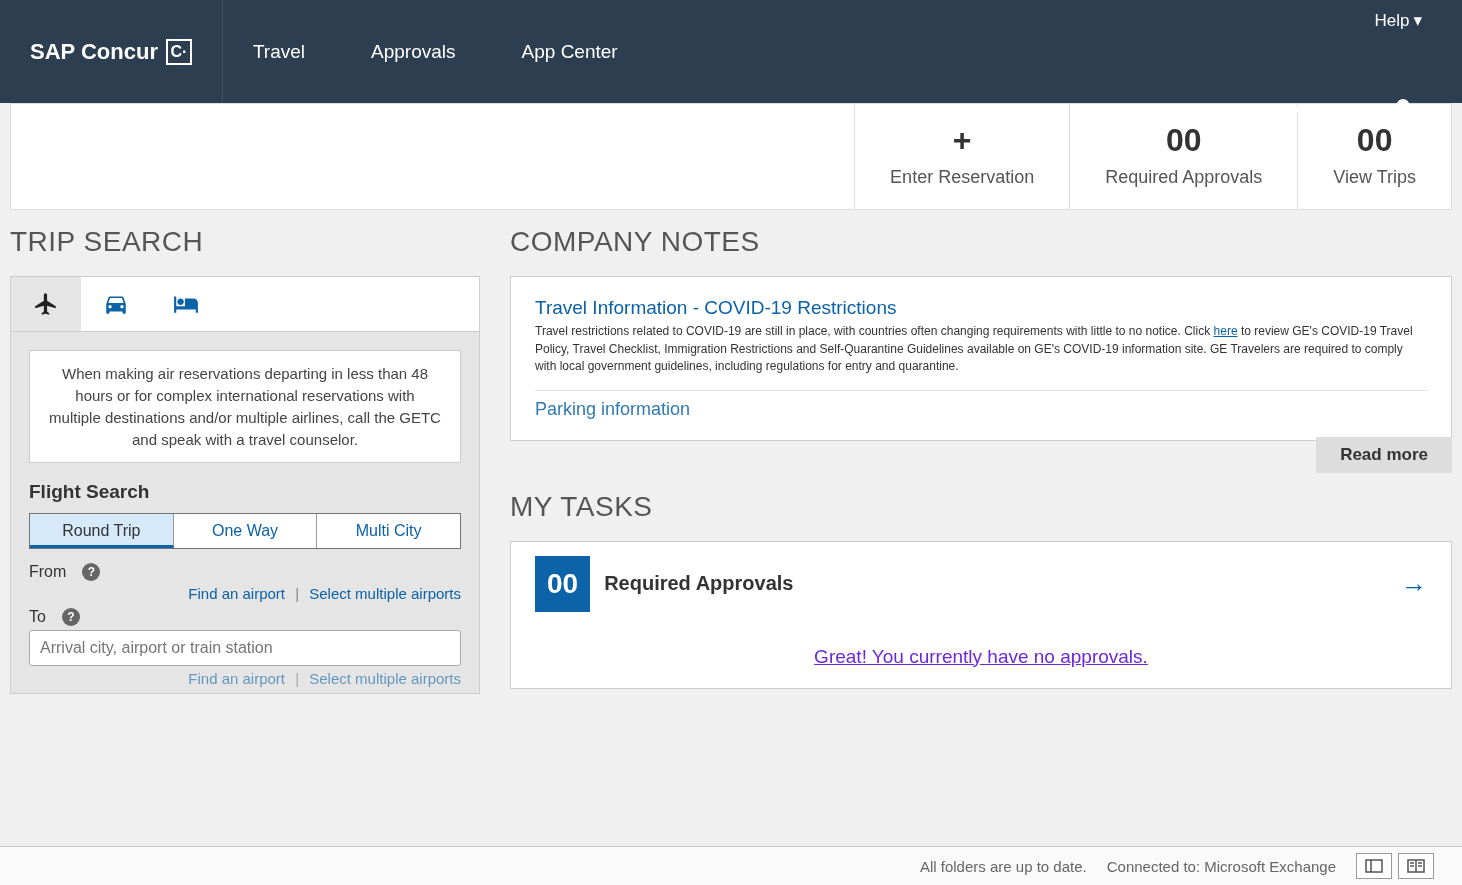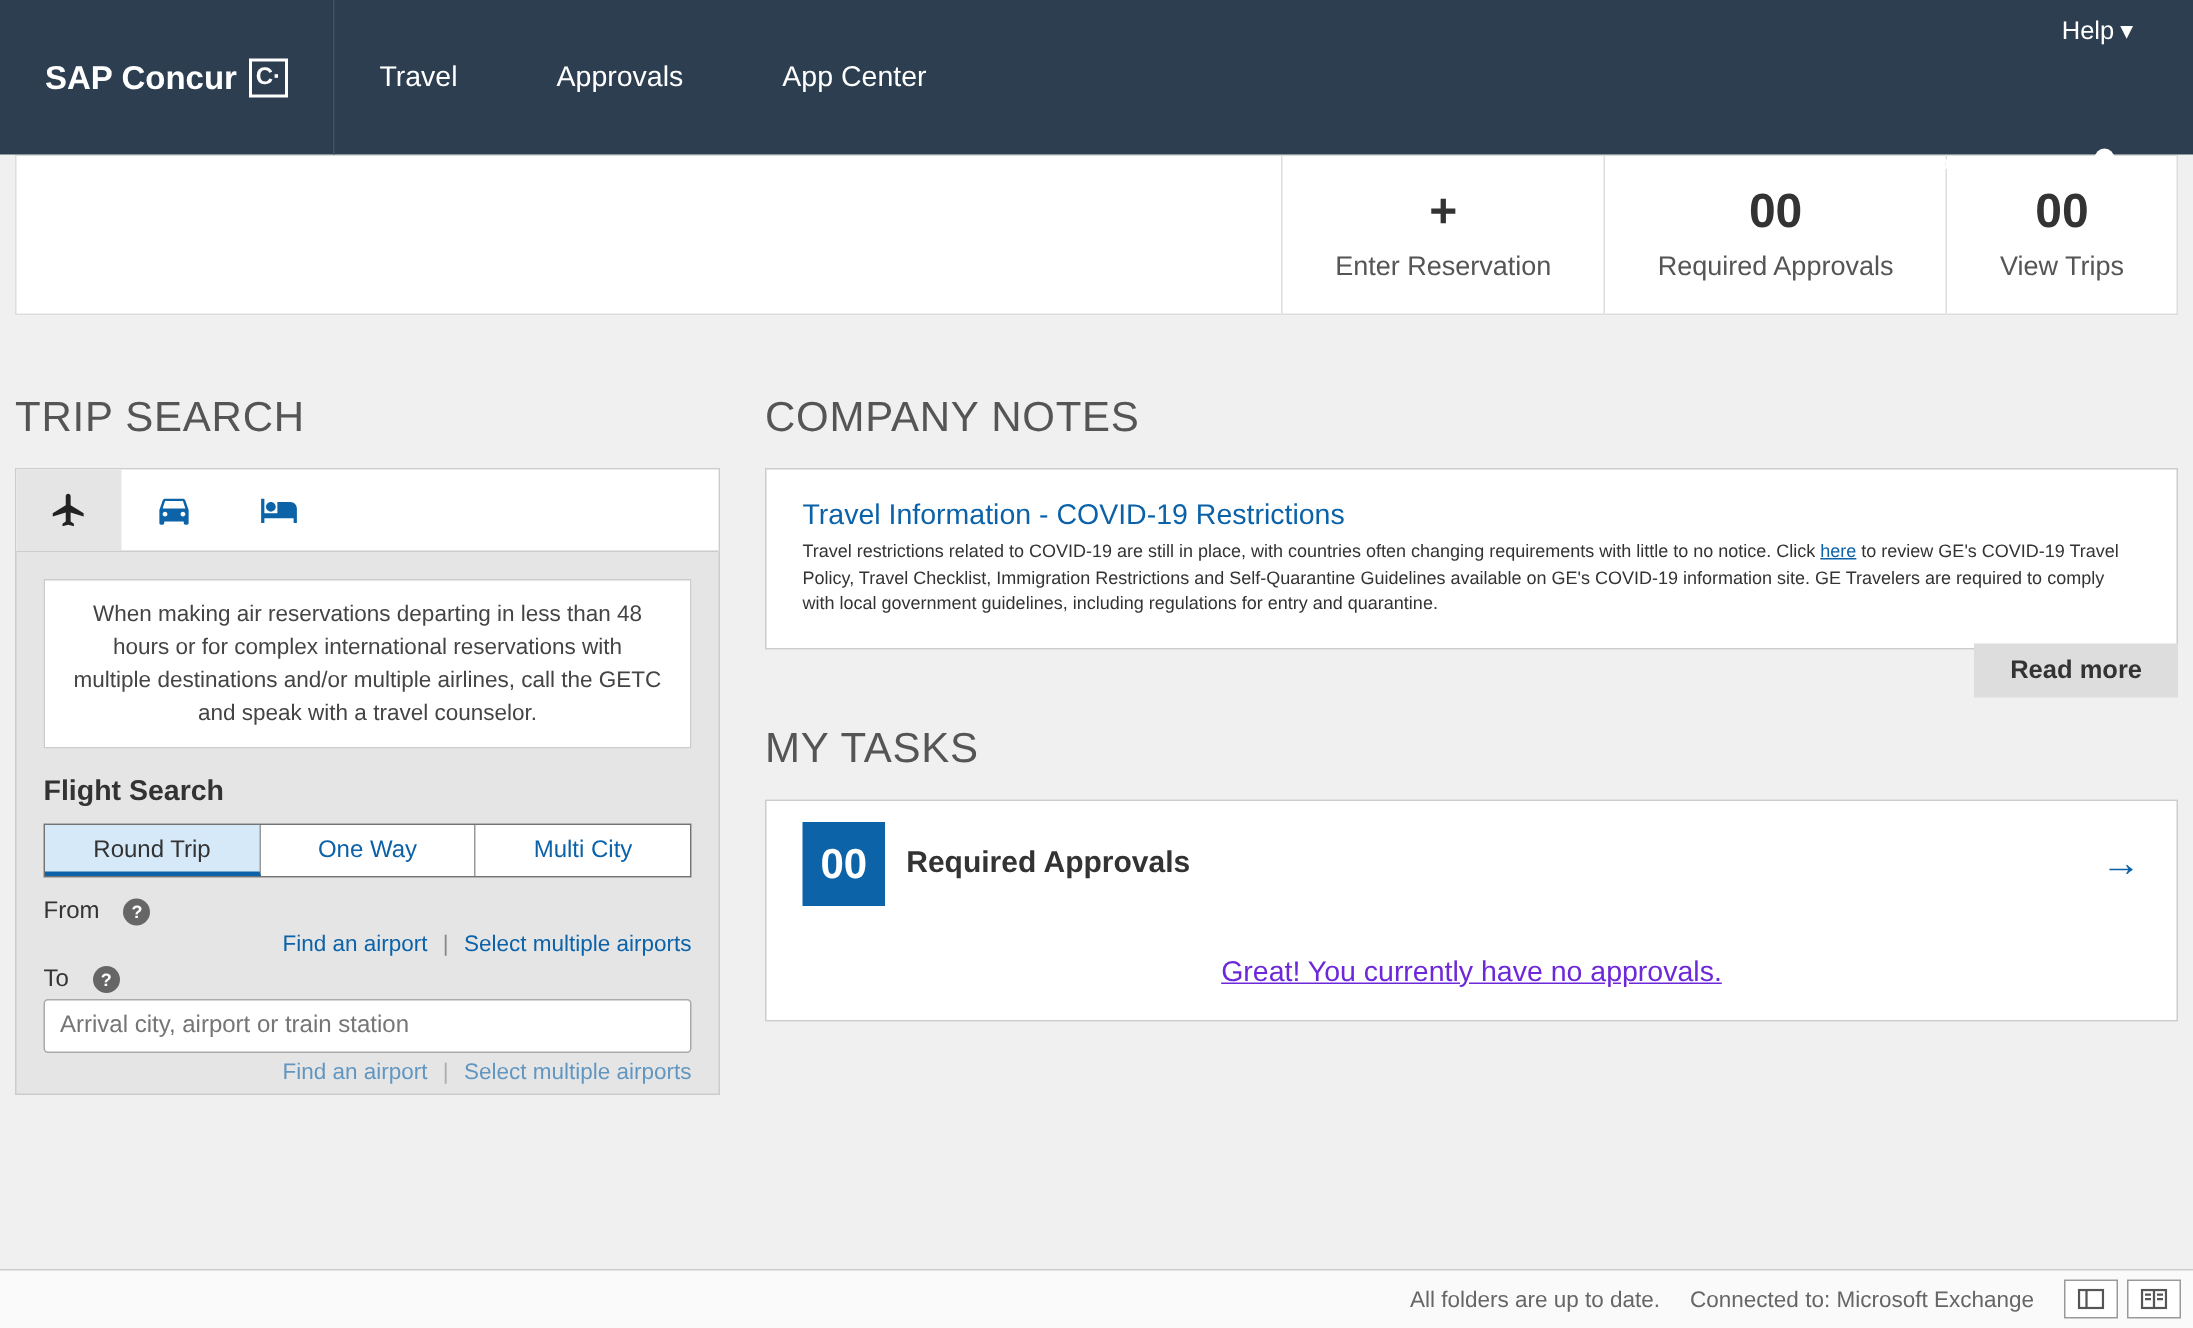--- a/index.html
+++ b/index.html
@@ -14,21 +14,21 @@
     .help-link { color: white; font-size: 17px; padding: 10px 0 18px; display: inline-flex; align-items: center; gap: 4px; cursor: pointer; }
     .profile-area { display: flex; align-items: center; gap: 18px; color: white; font-size: 18px; cursor: pointer; margin-top: 44px; }
     .avatar-icon { width: 38px; height: 38px; }
     
     .quick-actions { background: white; display: flex; justify-content: flex-end; border: 1px solid #ddd; margin: 0 10px; }
     .qa-item { text-align: center; padding: 20px 35px; border-left: 1px solid #ddd; cursor: pointer; }
     .qa-icon { font-size: 32px; font-weight: bold; color: #333; line-height: 1; }
     .qa-num { font-size: 32px; font-weight: bold; color: #333; line-height: 1; font-family: Arial, sans-serif; }
     .qa-label { font-size: 18px; color: #555; margin-top: 10px; line-height: 1.3; }
     
-    .main-content { display: flex; gap: 30px; padding: 36px 10px; margin-top: 16px; }
+    .main-content { display: flex; gap: 30px; padding: 16px 10px; }
     .left-col { width: 470px; flex-shrink: 0; }
     .right-col { flex: 1; }
     
     .section-title { font-size: 28px; color: #555; font-weight: 400; margin-bottom: 18px; letter-spacing: 0.5px; }
     
     .trip-search-box { background: #e5e5e5; border: 1px solid #ccc; }
     .travel-tabs { display: flex; background: white; border-bottom: 1px solid #ccc; }
     .travel-tab { padding: 14px 20px; cursor: pointer; display: flex; align-items: center; justify-content: center; }
     .travel-tab.active { background: #e5e5e5; }
     .travel-tab svg { width: 30px; height: 26px; }
@@ -57,21 +57,21 @@
     .read-more-btn { position: absolute; right: 0; bottom: -32px; background: #ddd; color: #333; font-size: 17px; font-weight: bold; padding: 8px 24px; border: none; cursor: pointer; }
     .company-notes-wrap { position: relative; margin-bottom: 50px; }
     
     .my-tasks-box { background: white; border: 1px solid #ccc; padding: 0; }
     .task-header { display: flex; align-items: center; padding: 14px 24px; position: relative; }
     .task-badge { background: #0c63a8; color: white; font-size: 28px; font-weight: bold; padding: 14px 12px; margin-right: 14px; line-height: 1; }
     .task-title { font-size: 20px; font-weight: bold; color: #333; }
     .task-arrow { position: absolute; right: 24px; font-size: 26px; color: #0b62a8; }
     .task-body { text-align: center; padding: 20px; font-size: 19px; color: #6d28d9; text-decoration: underline; }
     
-    .status-bar { position: fixed; bottom: 0; left: 0; right: 0; background: #fafafa; border-top: 1px solid #ccc; display: flex; justify-content: flex-end; align-items: center; padding: 6px 8px; font-size: 15px; color: #666; gap: 20px; }
+    .status-bar { position: fixed; bottom: 0; left: 0; right: 0; background: #fafafa; border-top: 1px solid #ccc; display: flex; justify-content: flex-end; align-items: center; padding: 6px 28px; font-size: 15px; color: #666; gap: 20px; }
     .status-icons { display: flex; gap: 6px; }
     .status-icon-box { width: 36px; height: 26px; border: 1px solid #999; display: flex; align-items: center; justify-content: center; background:white; }
   </style>
 </head>
 <body>
 
 <div class="top-header">
   <div class="logo-area">
     <span>SAP Concur</span>
     <span class="logo-box">C·</span>
@@ -175,20 +175,21 @@
 
   <div class="right-col">
     <div class="section-title">COMPANY NOTES</div>
 
     <div class="company-notes-wrap">
       <div class="company-notes-box">
         <div class="note-title">Travel Information - COVID-19 Restrictions</div>
         <div class="note-body">
           <span>Travel restrictions related to COVID-19 are still in place, with countries often changing requirements with little to no notice.  Click </span><a>here</a><span> to review GE's COVID-19 Travel Policy, Travel Checklist, Immigration Restrictions and Self-Quarantine Guidelines available on GE's COVID-19 information site.  GE Travelers are required to comply with local government guidelines, including regulations for entry and quarantine.</span>
         </div>
+        <div class="note-peek">Parking information</div>
       </div>
       <button class="read-more-btn">Read more</button>
     </div>
 
     <div class="section-title">MY TASKS</div>
 
     <div class="my-tasks-box">
       <div class="task-header">
         <div class="task-badge">00</div>
         <div class="task-title">Required Approvals</div>

